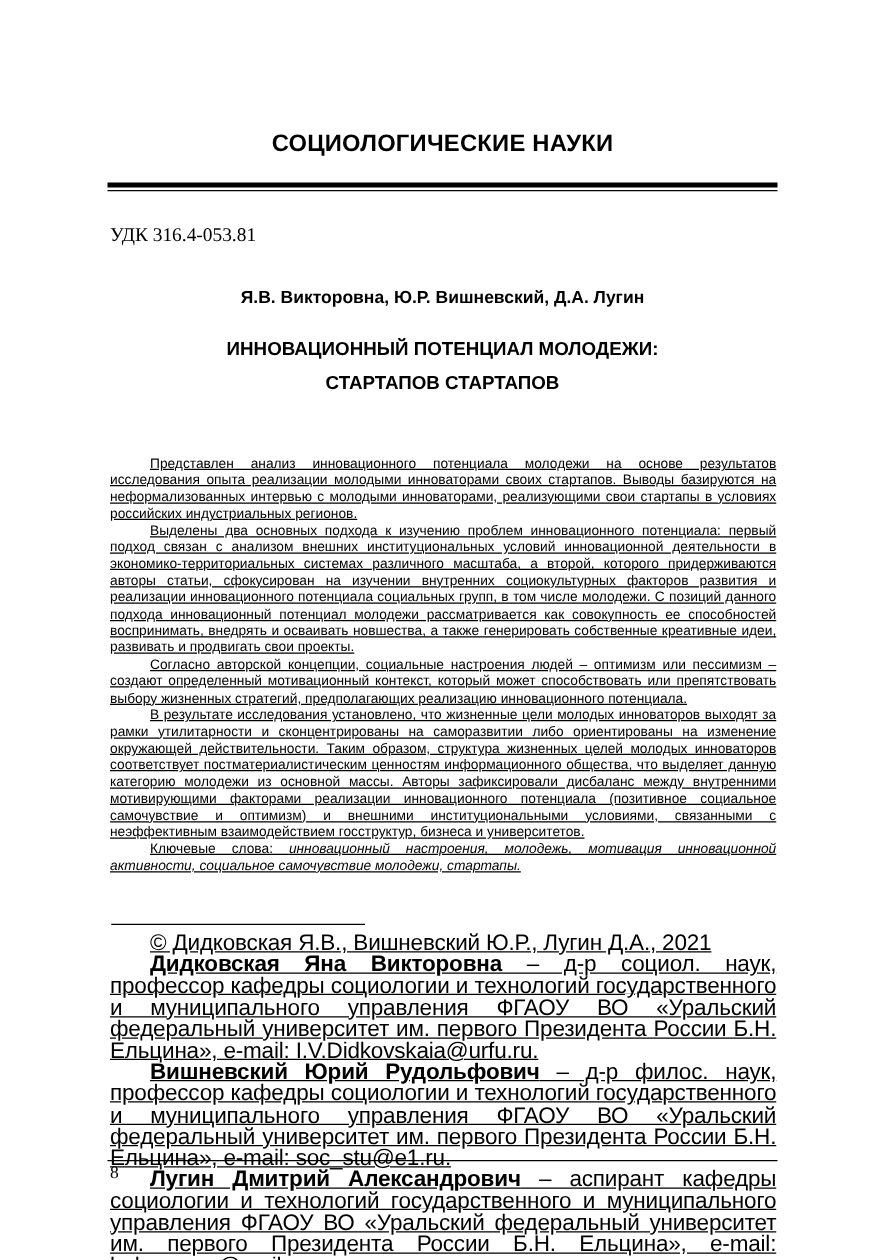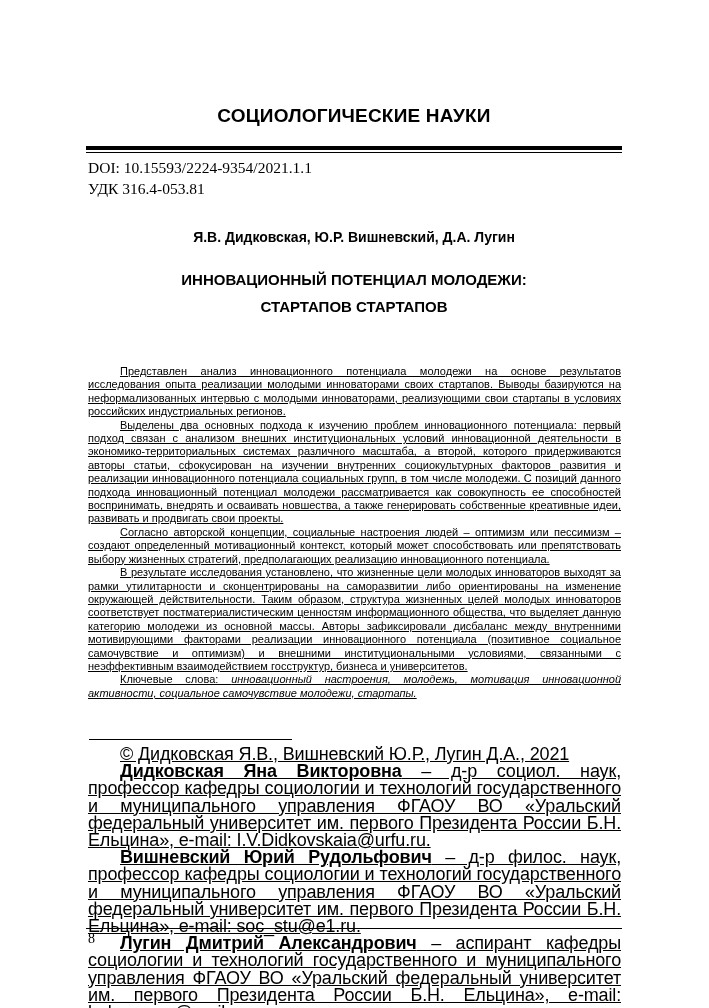--- a/index.html
+++ b/index.html
@@ -52,24 +52,23 @@
   </style>
 </head>
 <body>
 
 <div class="page">
 
   <div class="section-title">СОЦИОЛОГИЧЕСКИЕ НАУКИ</div>
   <div class="rule-thick"></div>
   <div class="rule-thin"></div>
 
-  <div class="meta doi">DOI: 10.15593/2224-9354/2021.1.1</div>
   <div class="meta udk">УДК 316.4-053.81</div>
 
-  <div class="authors">Я.В. Дидковская, Ю.Р. Вишневский, Д.А. Лугин</div>
+  <div class="authors">Я.В. Викторовна, Ю.Р. Вишневский, Д.А. Лугин</div>
 
   <div class="title">
     <div>ИННОВАЦИОННЫЙ ПОТЕНЦИАЛ МОЛОДЕЖИ:</div>
     <div>СТАРТАПОВ СТАРТАПОВ</div>
   </div>
 
   <div class="abstract">
     <p>Представлен анализ инновационного потенциала молодежи на основе результатов исследования опыта реализации молодыми инноваторами своих стартапов. Выводы базируются на неформализованных интервью с молодыми инноваторами, реализующими свои стартапы в условиях российских индустриальных регионов.</p>
     <p>Выделены два основных подхода к изучению проблем инновационного потенциала: первый подход связан с анализом внешних институциональных условий инновационной деятельности в экономико-территориальных системах различного масштаба, а второй, которого придерживаются авторы статьи, сфокусирован на изучении внутренних социокультурных факторов развития и реализации инновационного потенциала социальных групп, в том числе молодежи. С позиций данного подхода инновационный потенциал молодежи рассматривается как совокупность ее способностей воспринимать, внедрять и осваивать новшества, а также генерировать собственные креативные идеи, развивать и продвигать свои проекты.</p>
     <p>Согласно авторской концепции, социальные настроения людей – оптимизм или пессимизм – создают определенный мотивационный контекст, который может способствовать или препятствовать выбору жизненных стратегий, предполагающих реализацию инновационного потенциала.</p>

